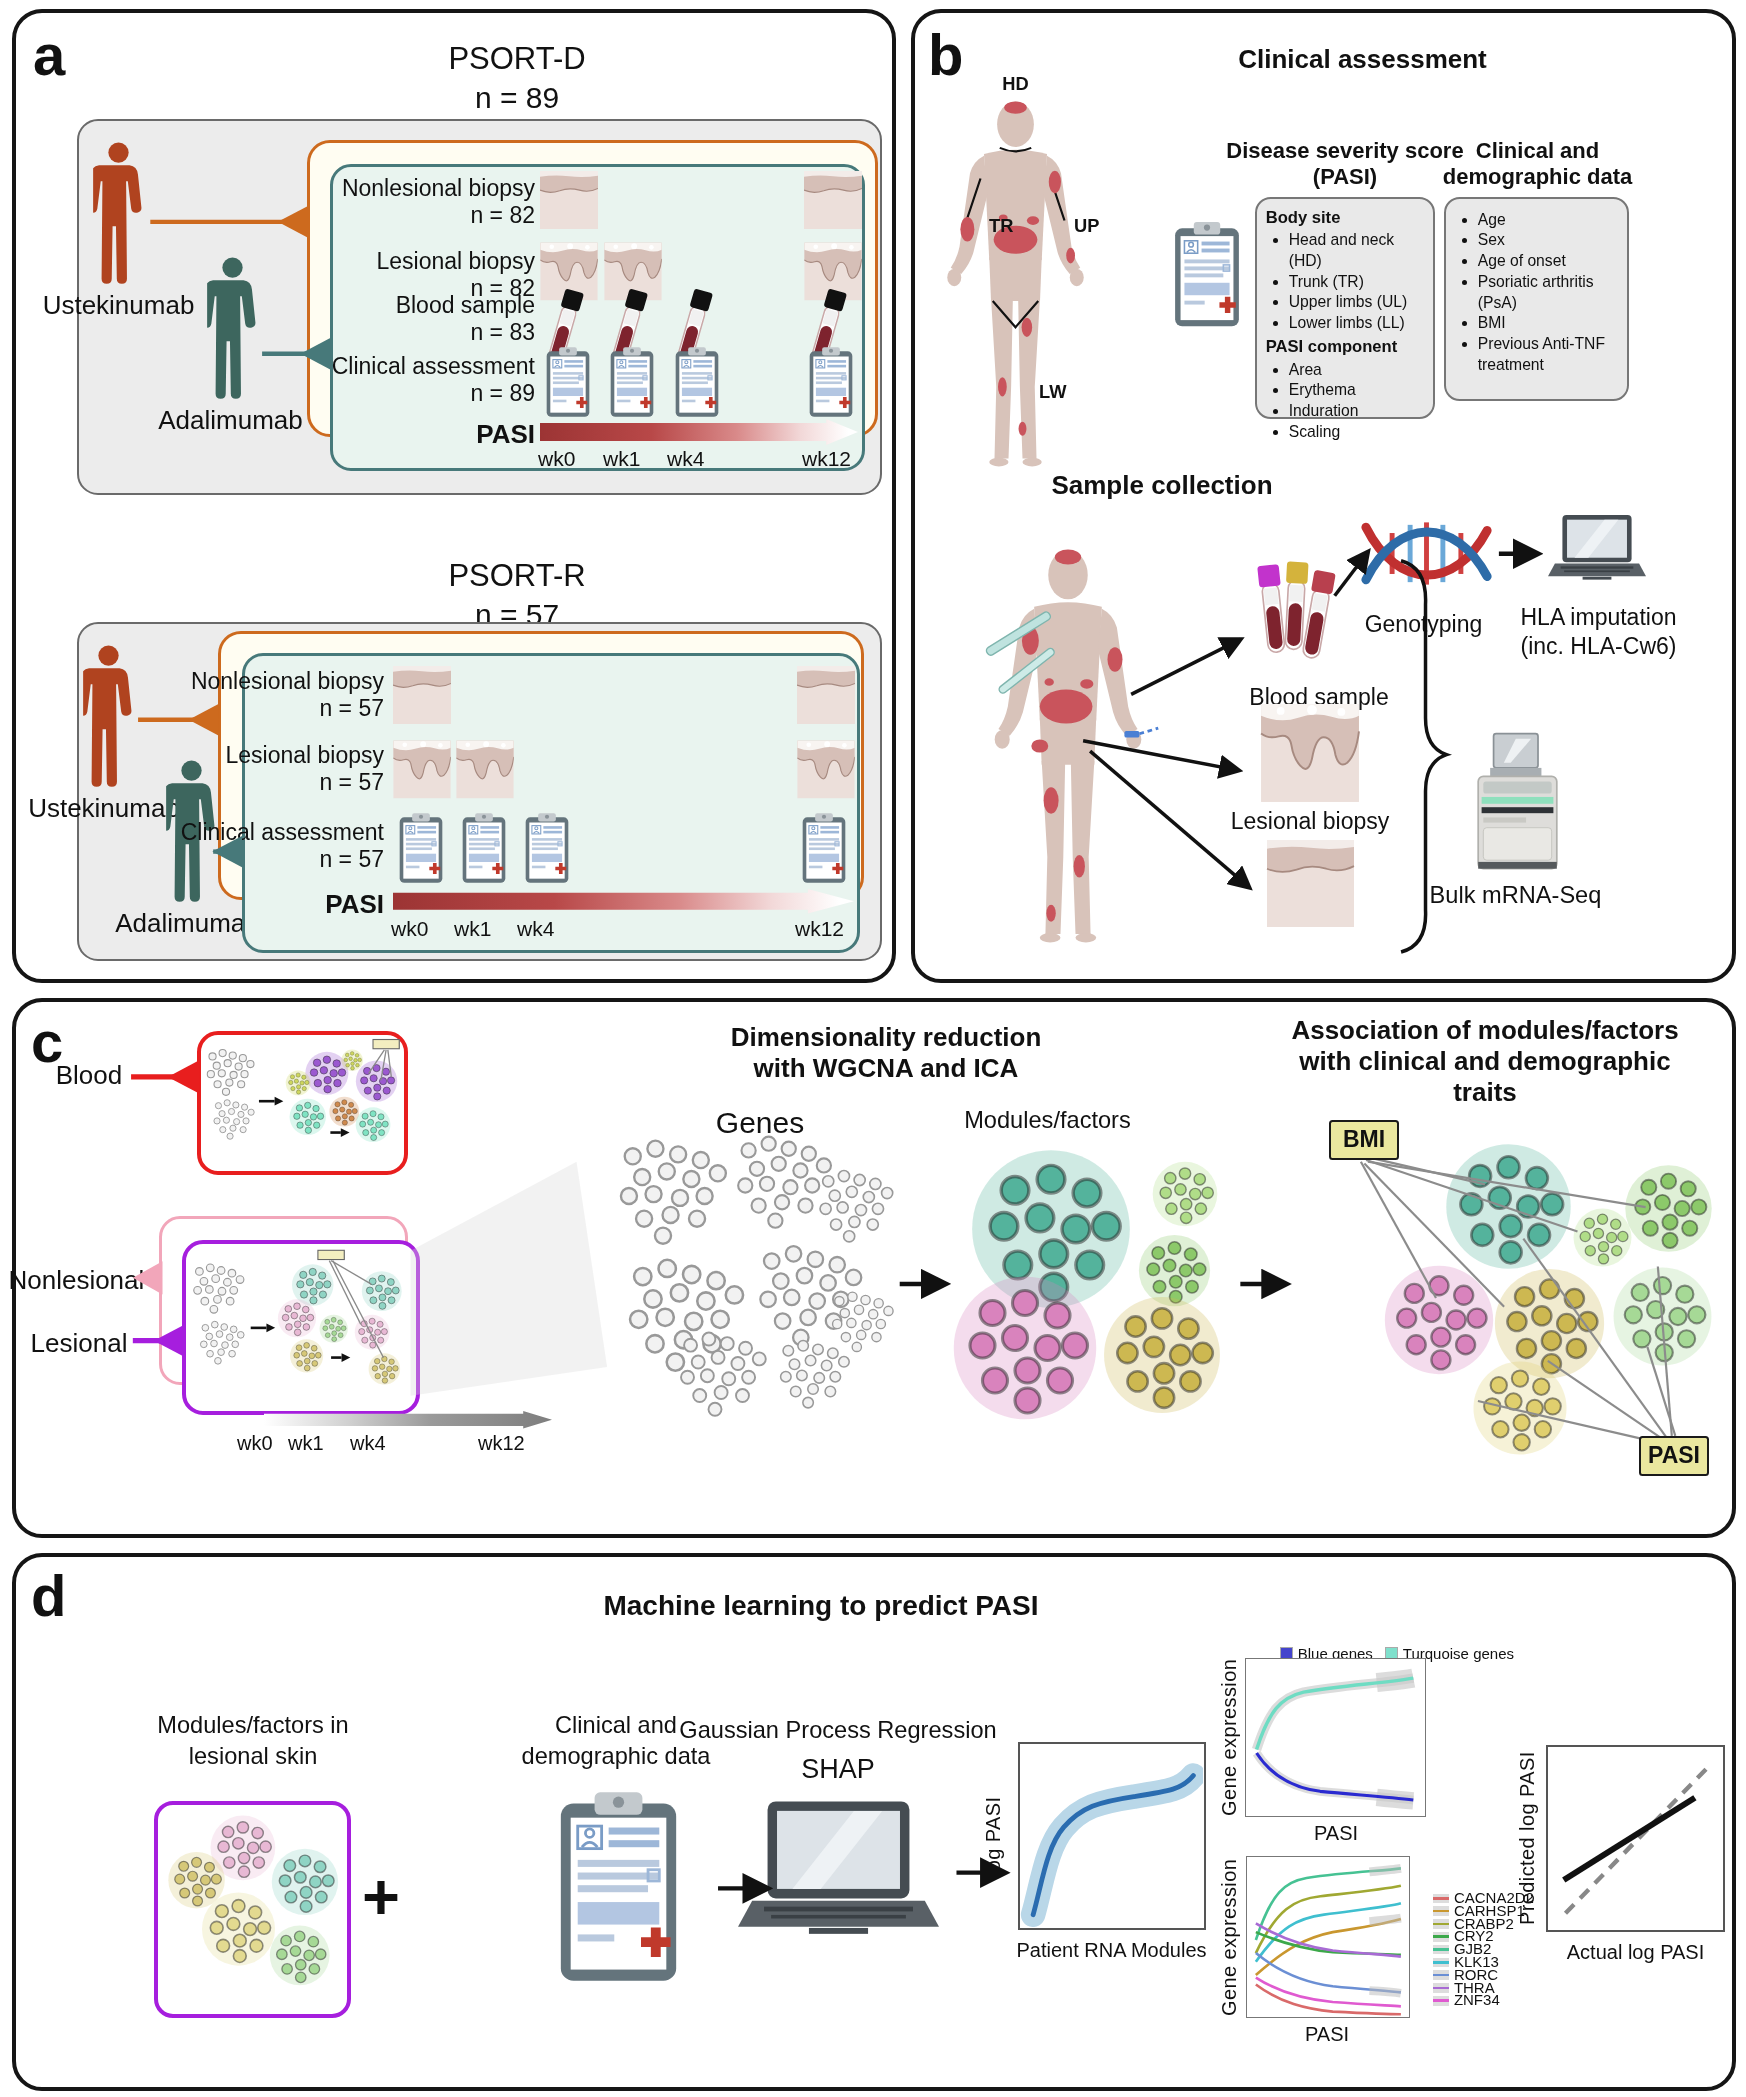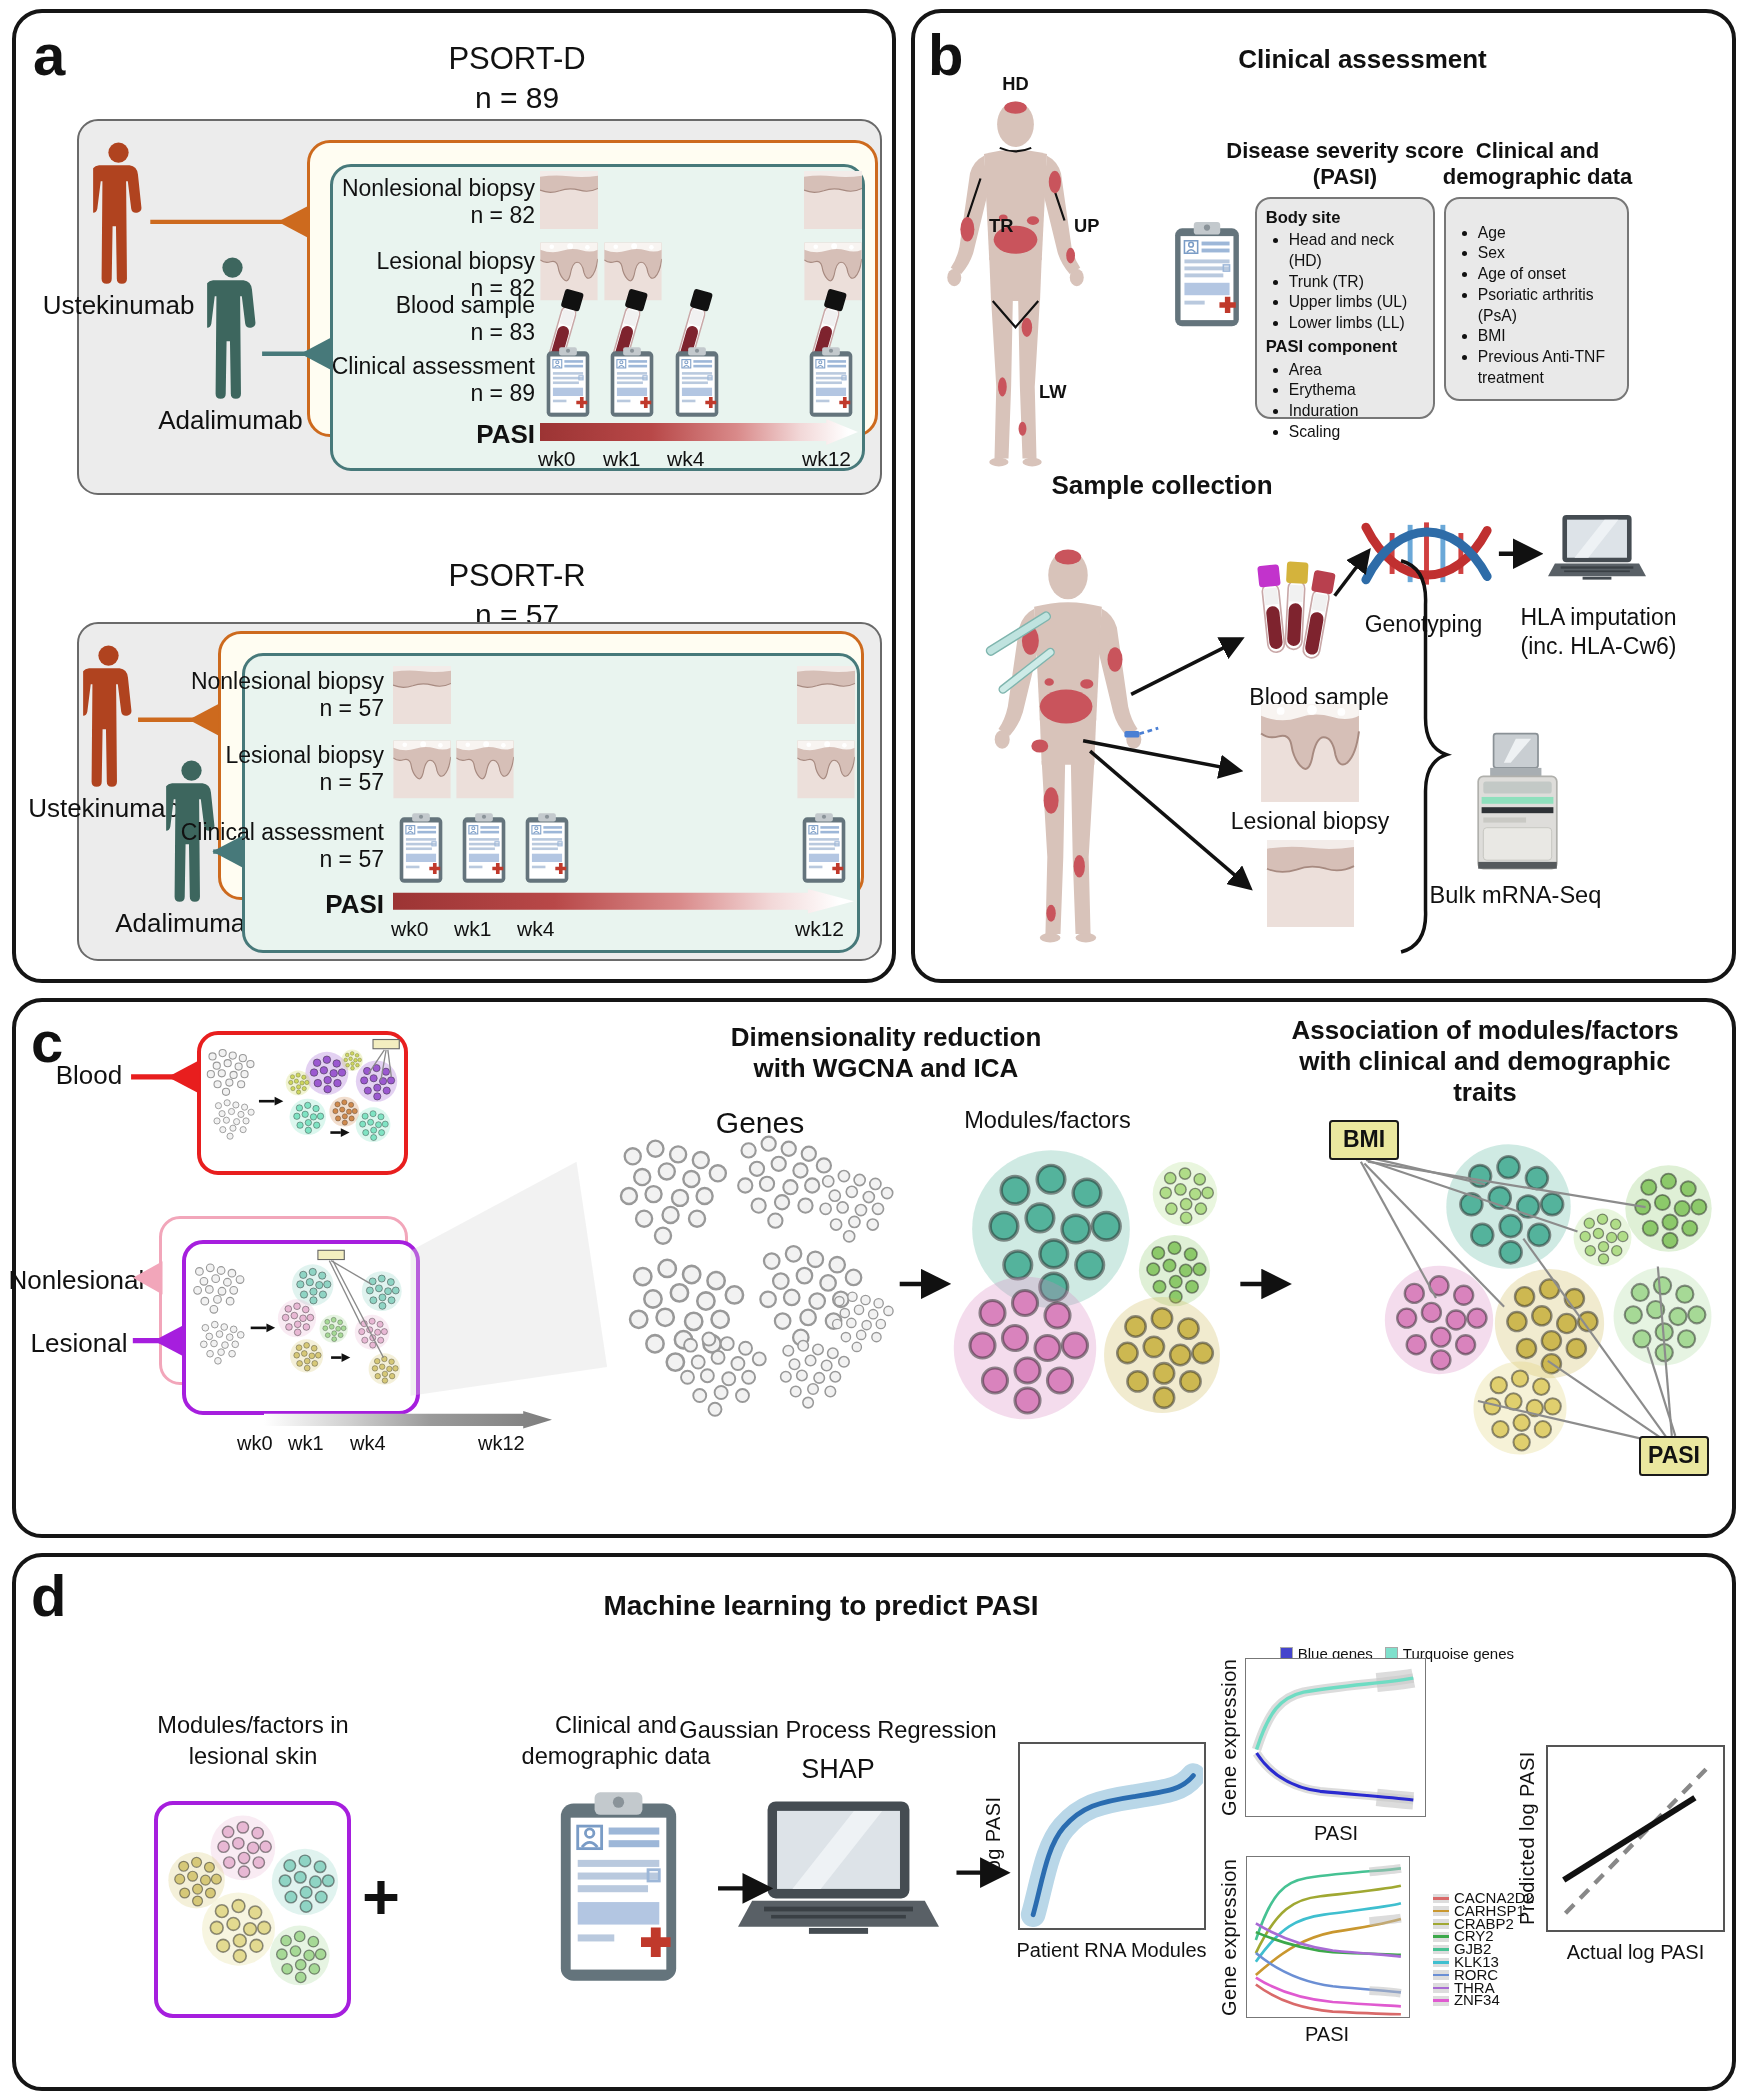--- a/index.html
+++ b/index.html
@@ -389,21 +389,21 @@
   </ul>
   <div class="bt">PASI component</div>
   <ul class="blist">
     <li>Area</li>
     <li>Erythema</li>
     <li>Induration</li>
     <li>Scaling</li>
   </ul>
 </div>
 <div class="gbox2" style="left:1444px;top:197px;width:185px;height:204px">
-  <ul class="blist" style="margin-top:15px">
+  <ul class="blist" style="margin-top:2px">
     <li>Age</li>
     <li>Sex</li>
     <li>Age of onset</li>
     <li>Psoriatic arthritis (PsA)</li>
     <li>BMI</li>
     <li>Previous Anti-TNF treatment</li>
   </ul>
 </div>
 
 <div class="abs ctr h30" style="left:1031px;top:470px;width:262px">Sample collection</div>

